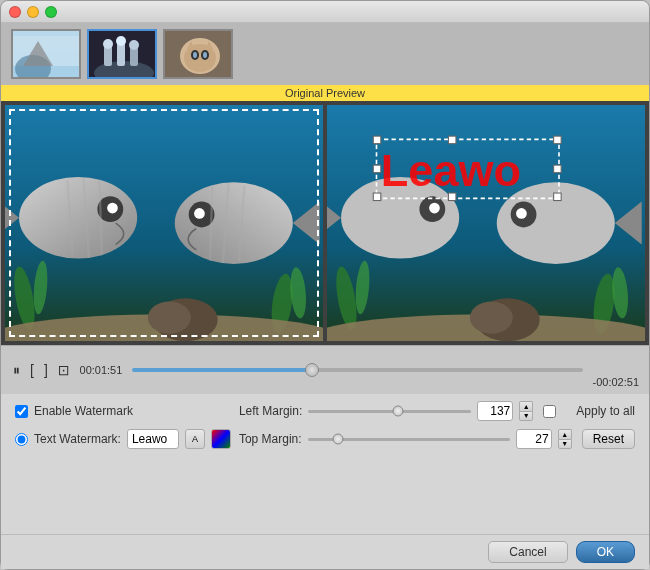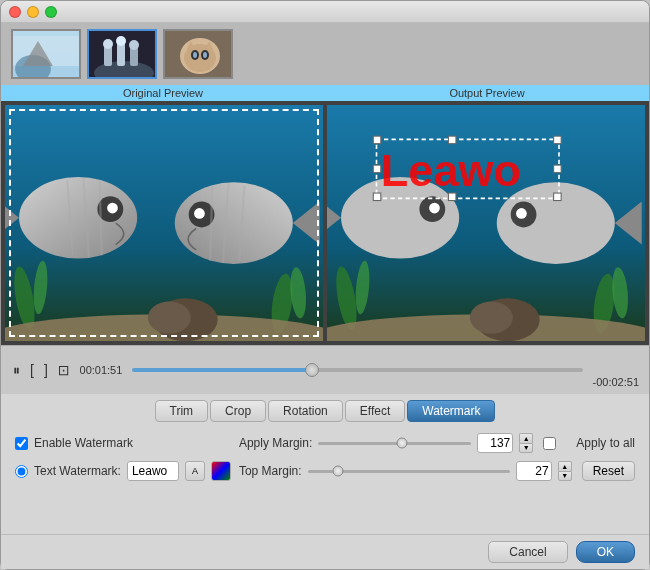--- a/index.html
+++ b/index.html
@@ -56,21 +56,21 @@
       overflow: hidden;
       flex-shrink: 0;
     }
     .thumb-selected {
       border: 2px solid #4a90d9;
     }
 
     .preview-labels {
       display: flex;
       flex-direction: row;
-      background: #7dd3fc;
+      background: #fde047;
       flex-shrink: 0;
     }
     .preview-label {
       flex: 1;
       text-align: center;
       font-size: 11px;
       color: #333;
       padding: 2px 0;
     }
 
@@ -368,21 +368,20 @@
         <ellipse cx="30" cy="24" rx="4" ry="5" fill="#333"></ellipse>
         <ellipse cx="40" cy="24" rx="4" ry="5" fill="#333"></ellipse>
         <ellipse cx="30" cy="24" rx="2" ry="3" fill="#88aacc"></ellipse>
         <ellipse cx="40" cy="24" rx="2" ry="3" fill="#88aacc"></ellipse>
       </svg>
     </div>
   </div>
 
   <div class="preview-labels">
     <div class="preview-label">Original Preview</div>
-    <div class="preview-label">Output Preview</div>
   </div>
 
   <div class="preview-area">
 
     <div class="preview-pane">
       <svg width="100%" height="100%" viewBox="0 0 300 220" preserveAspectRatio="xMidYMid slice">
 
         <defs>
           <linearGradient id="waterGrad1" x1="0" y1="0" x2="0" y2="1">
             <stop offset="0%" stop-color="#1a7aaa"></stop>
@@ -491,27 +490,20 @@
     <button class="pb-btn">⊡</button>
     <span class="time-display">00:01:51</span>
     <div class="seek-bar-container">
       <div class="seek-track">
         <div class="seek-thumb"></div>
       </div>
     </div>
     <span class="time-right">-00:02:51</span>
   </div>
 
-  <div class="tabs-row">
-    <button class="tab">Trim</button>
-    <button class="tab">Crop</button>
-    <button class="tab">Rotation</button>
-    <button class="tab">Effect</button>
-    <button class="tab tab-active">Watermark</button>
-  </div>
 
   <div class="controls-area">
     <div class="controls-row">
 
       <div class="controls-left">
 
         <div class="ctrl-row">
           <input type="checkbox" checked="" id="chk-enable" style="">
           <label class="ctrl-label" for="chk-enable">Enable Watermark</label>
         </div>
@@ -523,21 +515,21 @@
           <input type="text" class="text-input" style="width: 52px;" value="Leawo">
           <div class="mini-btn" style="font-size:9px;">A</div>
           <div class="mini-btn" style="background:linear-gradient(135deg,red,blue,green);"></div>
         </div>
       </div>
 
       <div class="controls-right">
 
 
         <div class="ctrl-row">
-          <span class="ctrl-label">Apply Margin:</span>
+          <span class="ctrl-label">Left Margin:</span>
           <div class="slider-container">
             <div class="slider-track">
               <div class="slider-thumb" style="left:55%"></div>
             </div>
           </div>
           <input type="text" class="number-input" value="137" style="">
           <div class="stepper">
             <div class="stepper-up">▲</div>
             <div class="stepper-down">▼</div>
           </div>

